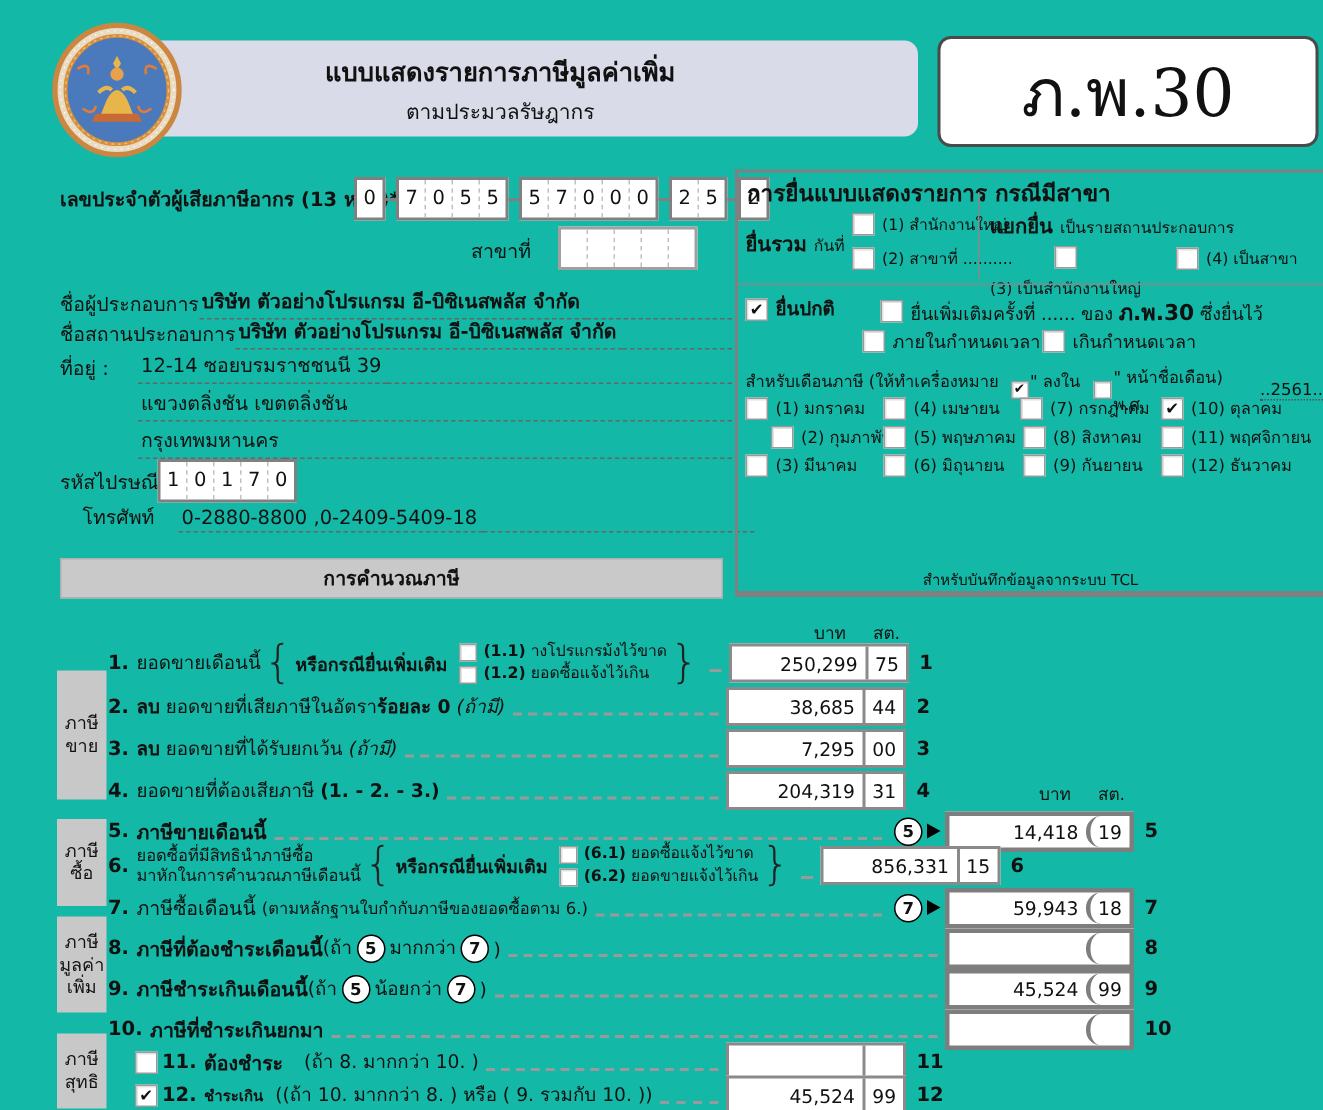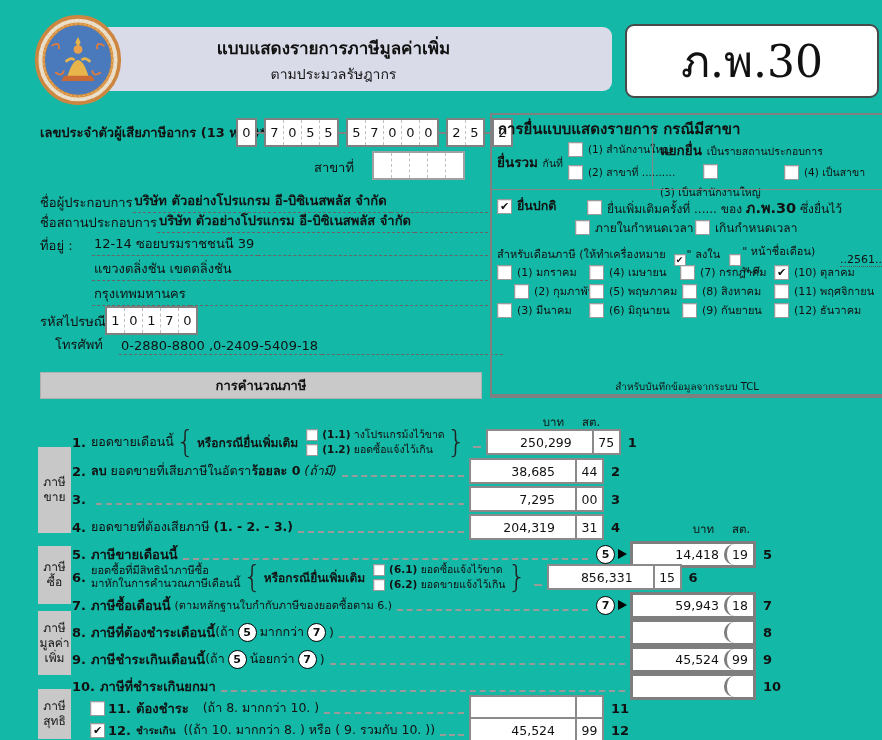--- a/index.html
+++ b/index.html
@@ -55,21 +55,21 @@
 
   
   .grp{position:absolute;left:38px;width:33px;background:#c8c8c8;display:flex;flex-direction:column;
        align-items:center;justify-content:center;font-size:12px;line-height:15px;}
   .crow{position:absolute;left:72px;display:flex;align-items:center;height:26px;font-size:12.5px;white-space:nowrap;}
   .rowL{width:561px;}
   .rowR{width:713px;}
   .no{font-weight:bold;font-size:13px;margin-right:5px;}
   .lead{flex:1;border-bottom:2px dashed #9a9a9a;height:0;margin:0 5px 7px 5px;align-self:flex-end;min-width:8px;}
   .boxL{display:flex;align-items:stretch;border:2.5px solid #8a8a8a;height:22px;background:#fff;flex:none;}
-  .boxL .amt{width:84px;display:flex;align-items:center;justify-content:flex-end;padding-right:20px;font-size:12.5px;}
+  .boxL .amt{width:84px;display:flex;align-items:center;justify-content:flex-end;padding-right:5px;font-size:12.5px;}
   .boxL .st{width:25px;border-left:2.5px solid #8a8a8a;display:flex;align-items:center;justify-content:center;font-size:12.5px;}
   .boxR{display:flex;align-items:stretch;border:3.5px solid #7e7e7e;height:21px;background:#fff;flex:none;}
   .boxR .amt{width:86px;display:flex;align-items:center;justify-content:flex-end;padding-right:5px;font-size:12.5px;}
   .boxR .st{width:26px;border-left:3.5px solid #7e7e7e;display:flex;align-items:center;justify-content:center;font-size:12.5px;border-radius:10px;}
   .rownum{font-weight:bold;font-size:13px;margin-left:7px;width:22px;}
   .chead{position:absolute;display:flex;font-size:11.5px;}
   .chead .b{flex:1;text-align:right;padding-right:12px;}
   .chead .s{width:30px;text-align:center;}
   .brace{font-size:30px;font-weight:200;line-height:28px;margin:0 2px;color:#222;}
   .substack{display:flex;flex-direction:column;gap:3px;font-size:10.5px;line-height:11px;}
@@ -363,20 +363,24 @@
     <span class="lead"></span>
     <span class="boxL">
         <span class="amt">38,685</span>
         <span class="st">44</span>
       </span>
     <span class="rownum">2</span>
   </div>
 
   <div class="crow rowL" style="top:486px;">
     <span class="no">3.</span>
+    <span>
+      <b>ลบ</b> <span>ยอดขายที่ได้รับยกเว้น</span>
+      <span class="ital">(ถ้ามี)</span>
+    </span>
     <span class="lead"></span>
     <span class="boxL">
         <span class="amt">7,295</span>
         <span class="st">00</span>
       </span>
     <span class="rownum">3</span>
   </div>
 
   <div class="crow rowL" style="top:514px;">
     <span class="no">4.</span>
@@ -426,21 +430,21 @@
     <span class="lead"></span>
     <span class="boxL">
         <span class="amt">856,331</span>
         <span class="st">15</span>
       </span>
     <span class="rownum">6</span>
   </div>
 
   <div class="crow rowR" style="top:592px;">
     <span class="no">7.</span>
-    <span style="font-weight:bold;font-size:13px;">ภาษีซื้อเดือนนี้</span>
+    <span style="font-weight:normal;font-size:13px;">ภาษีซื้อเดือนนี้</span>
     <span style="font-size:11px;margin-left:4px;">(ตามหลักฐานใบกำกับภาษีของยอดซื้อตาม 6.)</span>
     <span class="lead"></span>
     <span class="circ">7</span>
     <span class="arrow"></span>
     <span class="boxR">
         <span class="amt">59,943</span>
         <span class="st">18</span>
       </span>
     <span class="rownum">7</span>
   </div>

